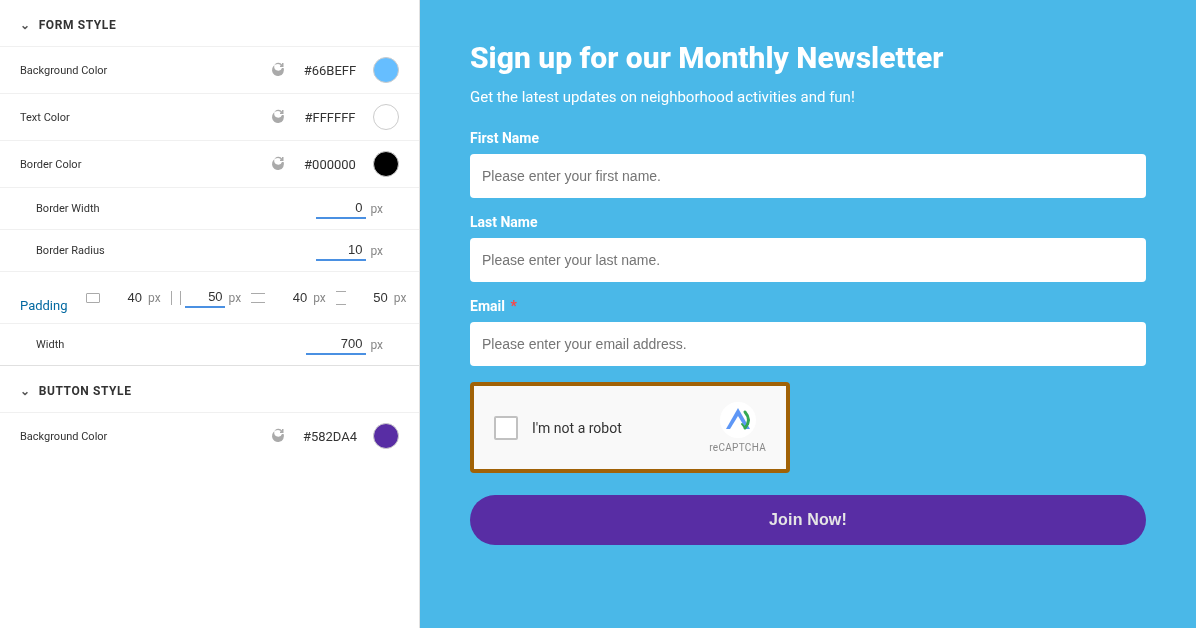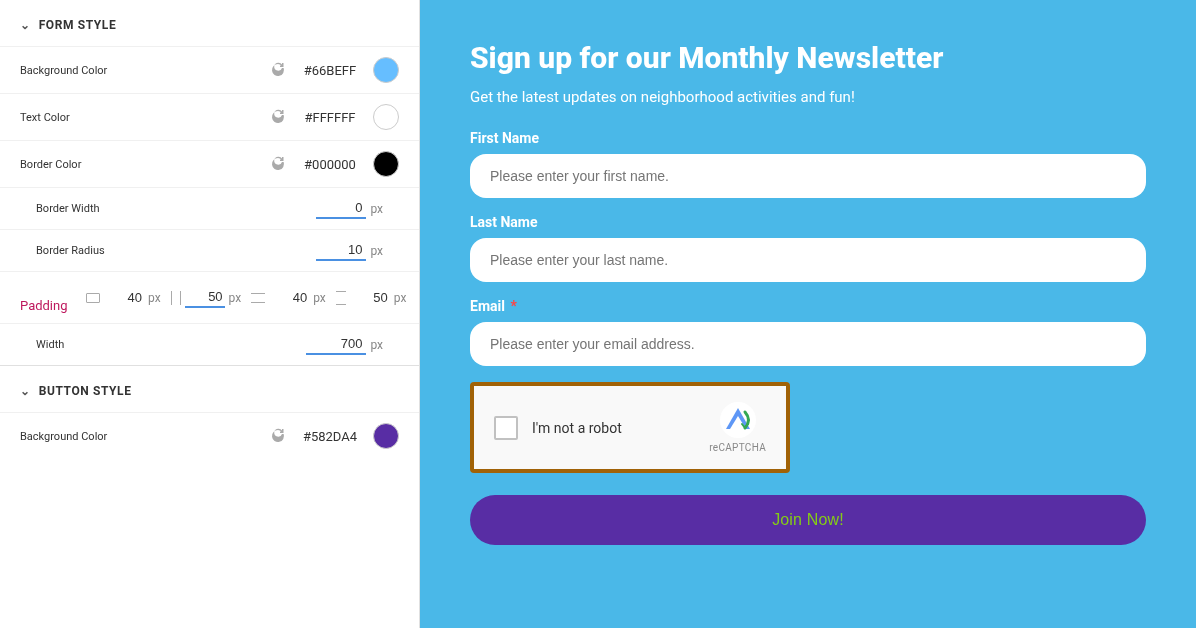--- a/index.html
+++ b/index.html
@@ -110,21 +110,21 @@
     .padding-row {
       display: flex;
       align-items: center;
       padding: 10px 20px;
       border-top: 1px solid #f0f0f0;
       gap: 6px;
     }
 
     .padding-label {
       font-size: 13px;
-      color: #be185d;
+      color: #0369a1;
       min-width: 60px;
       margin-top: 16px;
     }
 
     .padding-group {
       display: flex;
       align-items: center;
       gap: 4px;
       flex: 1;
       justify-content: flex-end;
@@ -187,23 +187,23 @@
       margin-bottom: 8px;
     }
 
     .form-field-label .required {
       color: #ff4444;
       margin-left: 2px;
     }
 
     .form-input {
       width: 100%;
-      padding: 14px 20px;
+      padding: 14px 12px;
       border: none;
-      border-radius: 16px;
+      border-radius: 4px;
       font-size: 14px;
       color: #999;
       background: #fff;
       outline: none;
       margin-bottom: 16px;
     }
 
     .captcha-box {
       background: #f9f9f9;
       border: 4px solid #a16207;
@@ -244,26 +244,26 @@
     }
 
     .captcha-label {
       font-size: 10px;
       color: #888;
       letter-spacing: 0.03em;
     }
 
     .join-button {
       background: #582DA4;
-      color: #84cc16;
+      color: #e5e5e5;
       border: none;
       border-radius: 30px;
       padding: 16px 36px;
       font-size: 16px;
-      font-weight: 400;
+      font-weight: 700;
       cursor: pointer;
       letter-spacing: 0.01em;
       display: inline-block;
     }
 
     
     .refresh-svg {
       width: 18px;
       height: 18px;
       cursor: pointer;

